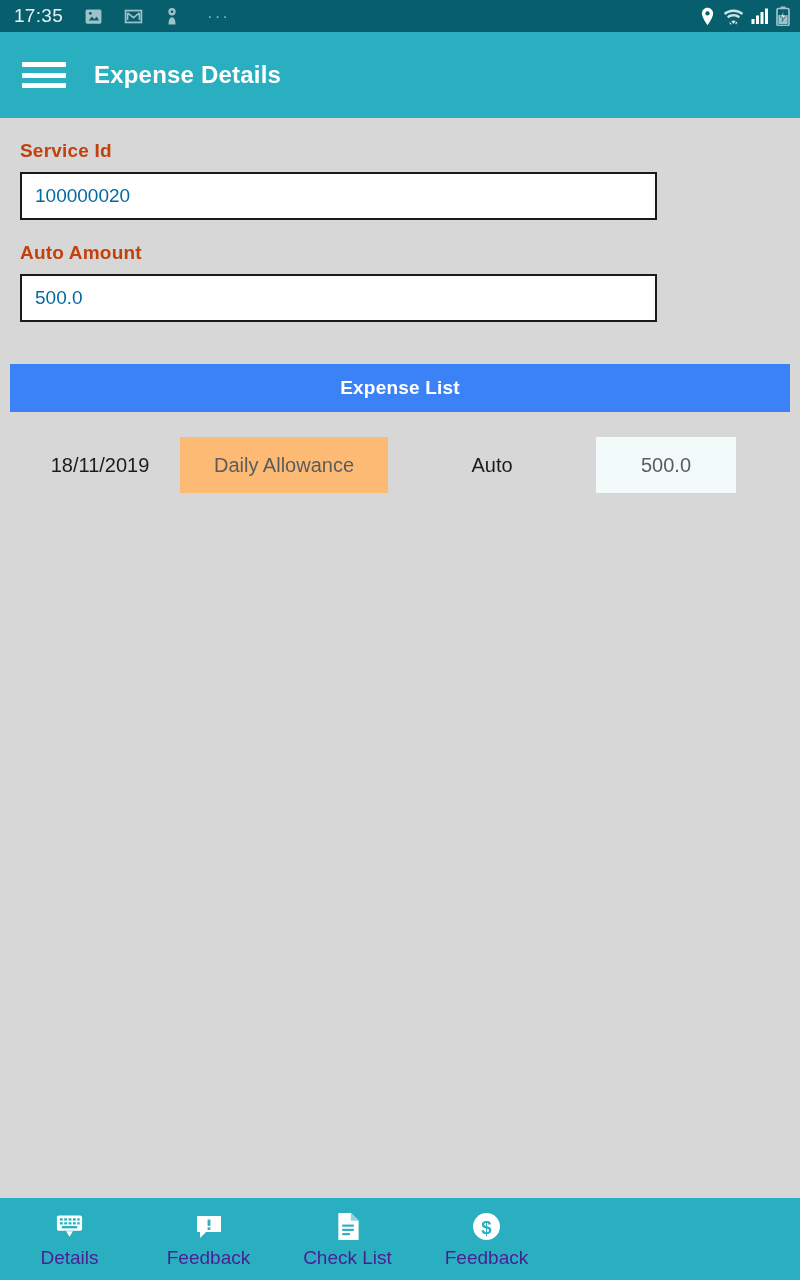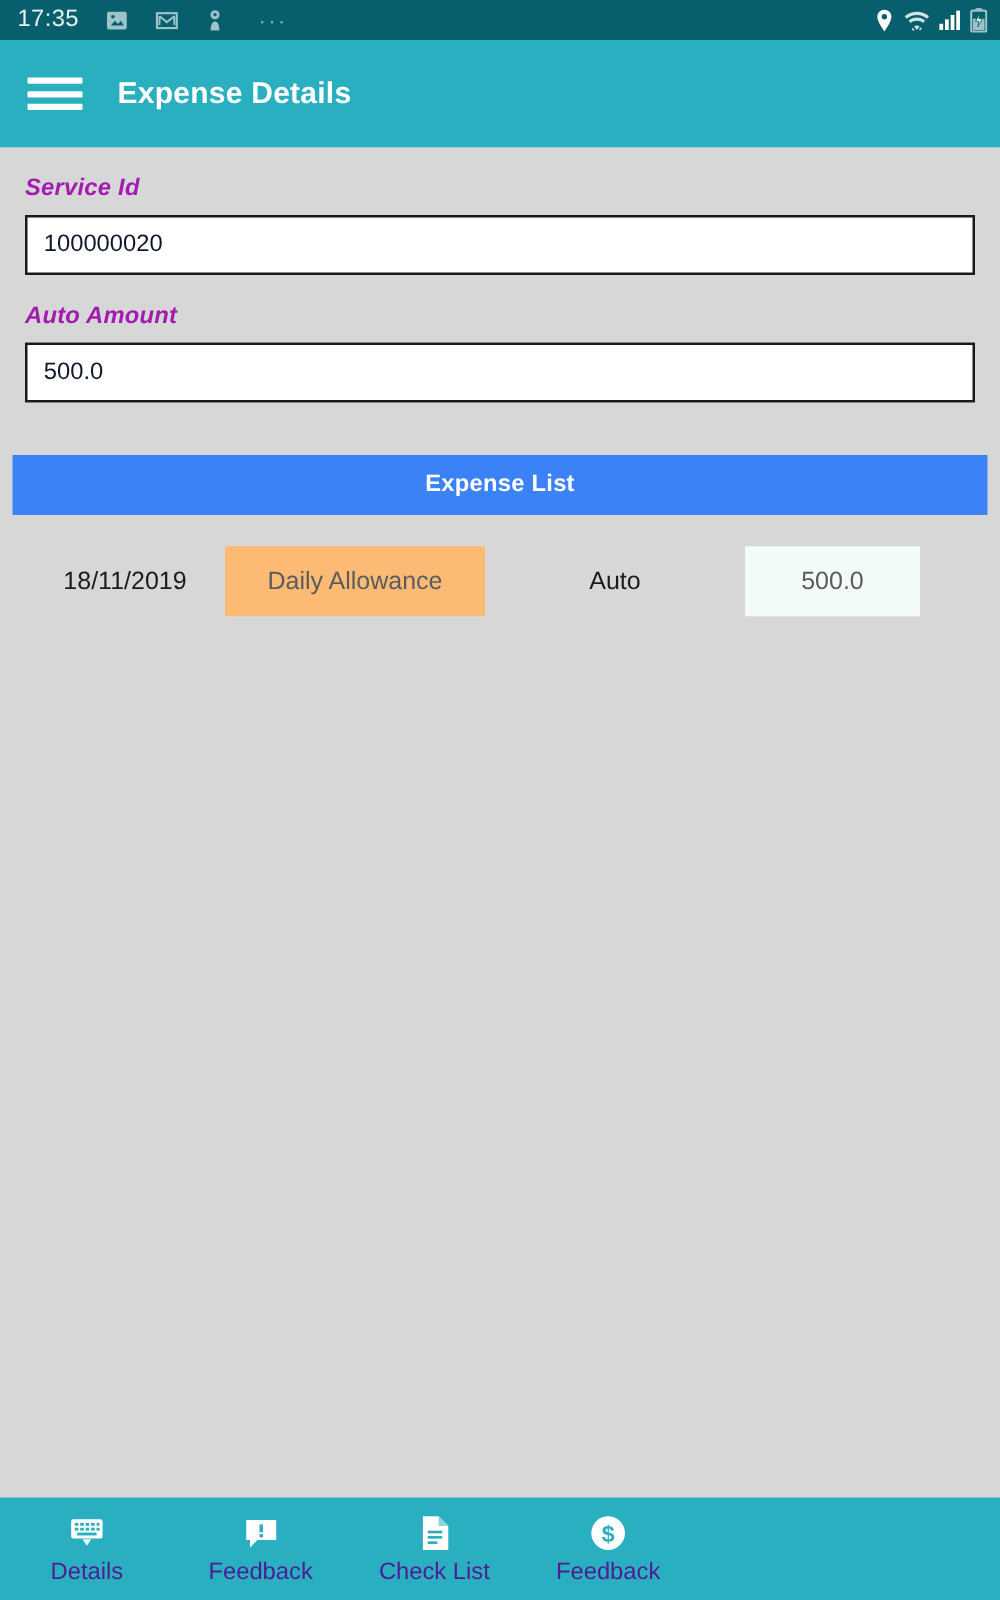--- a/index.html
+++ b/index.html
@@ -89,37 +89,36 @@
 
   
   #content {
     background: #d7d7d7;
     height: 1080px;
     padding: 0 20px;
     position: relative;
   }
 
   .field-label {
-    color: #a21caf;
+    color: #c2410c;
     font-size: 19px;
     font-weight: bold;
     padding-top: 22px;
     padding-bottom: 10px;
     letter-spacing: 0.2px;
-    font-style: italic;
   }
 
   .text-input {
     display: block;
-    width: 760px;
+    width: 637px;
     height: 48px;
     background: #ffffff;
     border: 2px solid #1a1a1a;
     font-size: 19px;
-    color: #0f172a;
+    color: #0369a1;
     padding: 0 13px;
     font-family: "Liberation Sans", sans-serif;
     outline: none;
   }
   .text-input::placeholder { color: #868686; }
 
   
   #expense-list-header {
     margin: 42px -10px 0 -10px;
     height: 48px;

